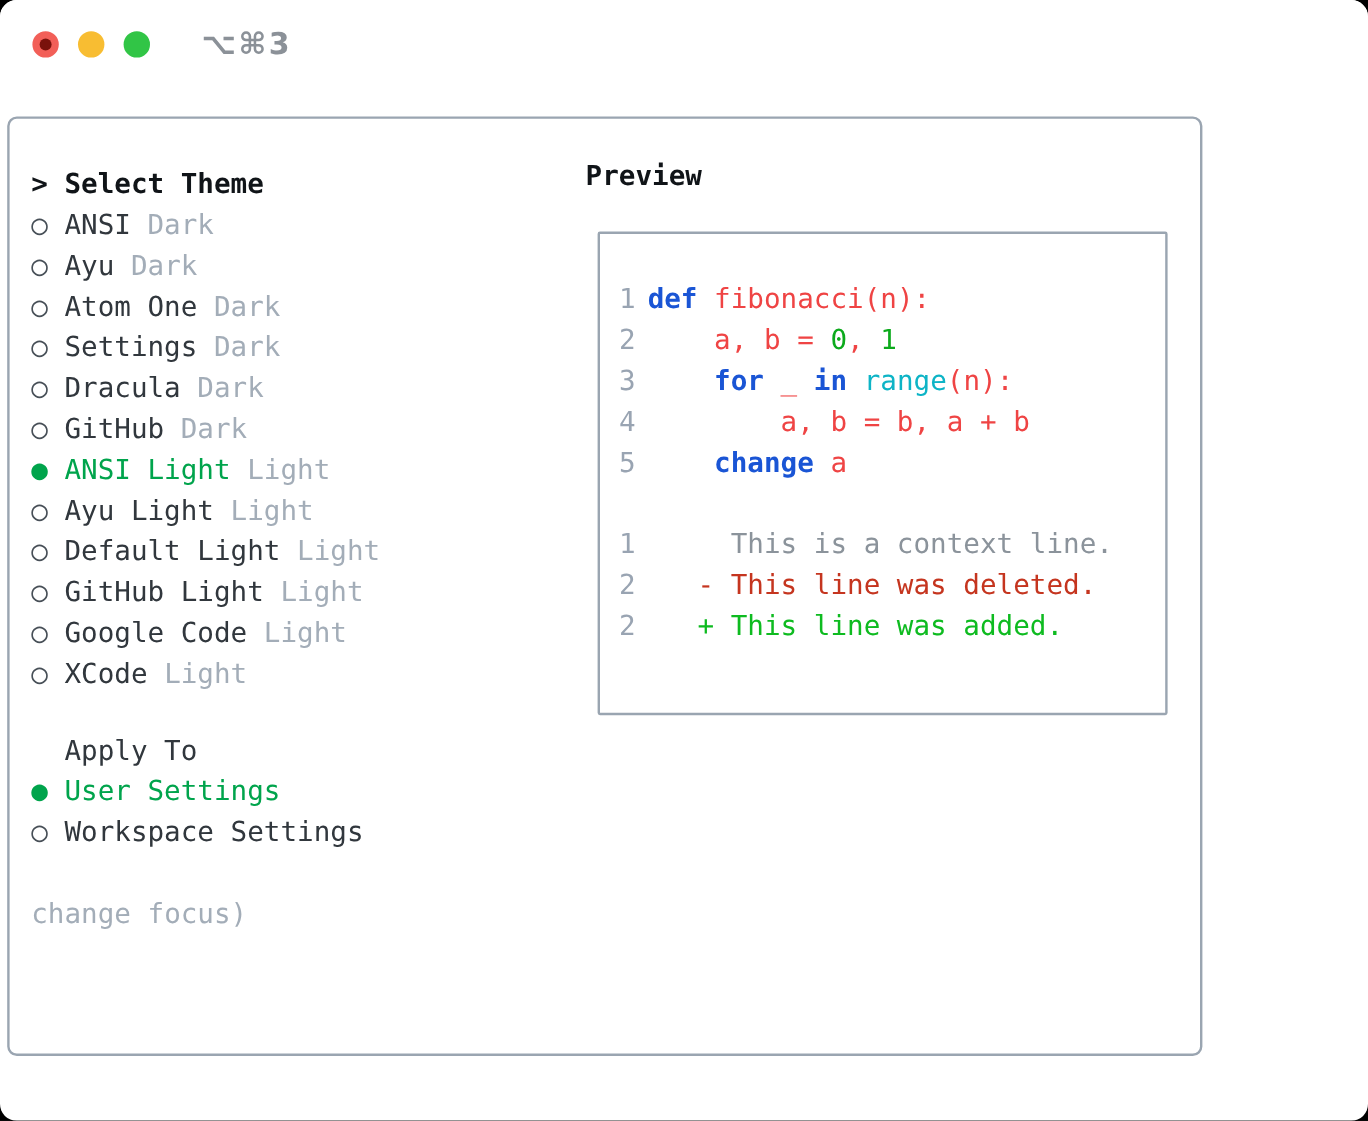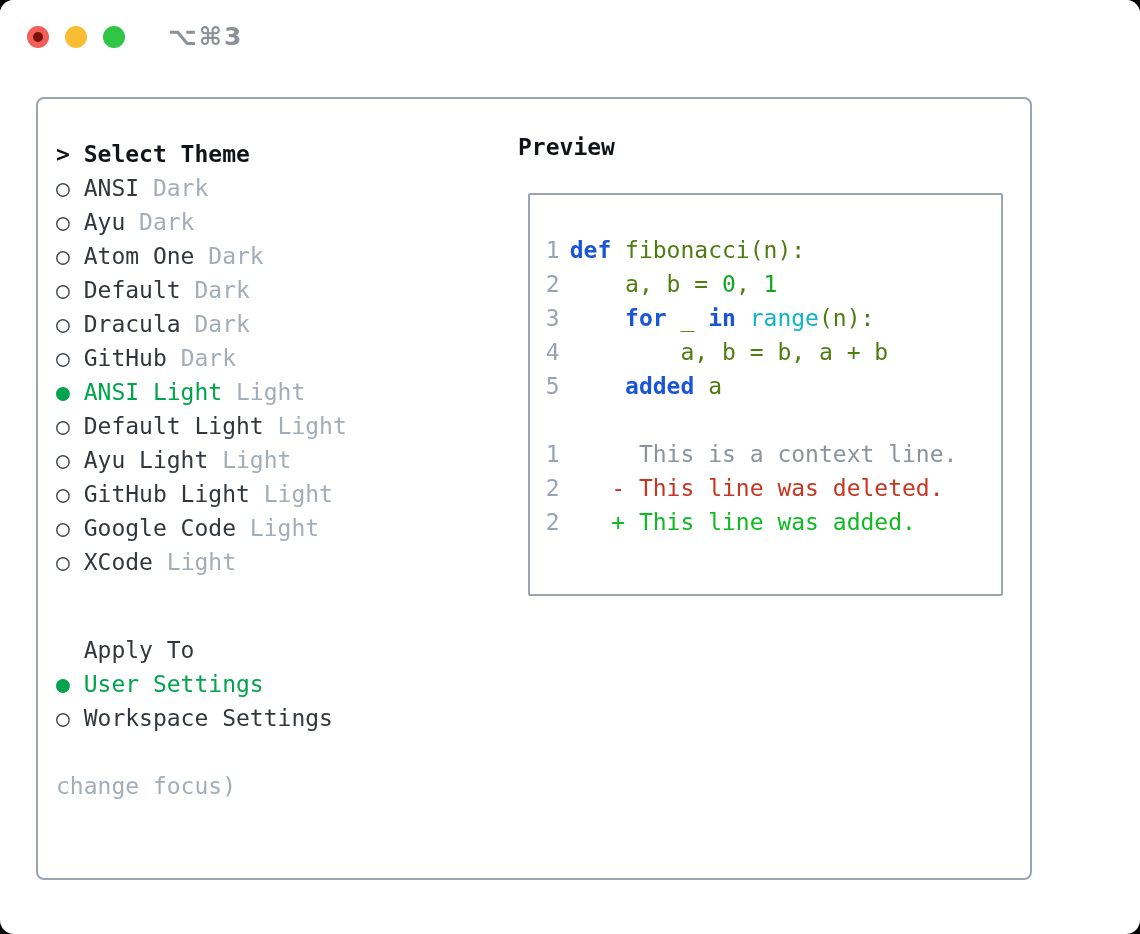--- a/index.html
+++ b/index.html
@@ -15,51 +15,51 @@
   .tl-close { left:27px; background:var(--light_red,#f25f58); }
   .tl-close .dot { position:absolute; top:6px; left:6px; width:10px; height:10px;
     border-radius:50%; background:var(--light_red_dot,#7a120c); }
   .tl-min  { left:65px; background:var(--light_yellow,#f8bd32); }
   .tl-max  { left:103px; background:var(--light_green,#31c546); }
   .win-title { position:absolute; left:168px; top:22px; height:30px;
     font-family:"DejaVu Sans", sans-serif; font-size:25px; line-height:30px;
     font-weight:bold; color:var(--title_gray,#8b9198); letter-spacing:2px; }
   
   .main {
-    position:absolute; left:36px; top:97px; width:996px; height:783px;
+    position:absolute; left:6px; top:97px; width:996px; height:783px;
     box-sizing:border-box; border:2px solid var(--border,#9aa5b1); border-radius:8px;
     display:flex; background:#fff;justify-content:space-between;
   }
   .col-left  { width:480px; box-sizing:border-box; padding:38px 0 0 18px; }
   .col-right { flex:1; padding-top:31px; }
   .row { white-space:pre; }
   .prefix { display:inline-block; width:2ch; }
   .caret { font-weight:bold; color:var(--heading,#101418); }
   .hdr { font-weight:bold; color:var(--heading,#101418); }
   .radio { color:#474f57; }
   .row.selected .radio, .row.selected .name { color:var(--select_green,#00a44c); }
   .name { color:var(--text,#31373d); }
   .tag { color:var(--muted,#a3adb8); margin-left:1ch; }
-  .apply-section { margin-top:54px; }
+  .apply-section { margin-top:30px; }
   .help { margin-top:34px; color:var(--muted,#a3adb8); }
   
   .preview-title { font-weight:bold; color:var(--heading,#101418); }
   .preview-box {
     margin-left:10px; margin-top:29px; width:475px; height:403px;
     box-sizing:border-box; border:2px solid var(--border,#9aa5b1); border-radius:2px;
     padding:38px 0 0 2px; overflow:hidden;
   }
   .cline { display:flex; white-space:pre; }
   .ln { width:2ch; text-align:right; margin-right:10px; flex:none;
         color:var(--linenum,#99a4b2); }
   .diff-block { margin-top:34px; }
   .tok-kw  { color:var(--kw_blue,#1a55d5);font-weight:bold; }
   .tok-fn  { color:var(--fn_cyan,#0db4c6); }
   .tok-num { color:var(--num_green,#0caa1c); }
-  .tok-pl  { color:#4d7c0f; }
+  .tok-pl  { color:#ef4444; }
   .tok-ctx { color:var(--context,#8b939b);margin-top:33px; }
   .tok-del { color:var(--del_red,#c5351f); }
   .tok-add { color:var(--add_green,#0ebb20); }
 </style>
 </head>
 <body>
 
 <div class="window">
 
   <div class="titlebar">
@@ -73,26 +73,26 @@
 
   <div class="main">
 
     <div class="col-left">
       <div class="row"><span class="prefix caret">&gt;</span><span class="hdr">Select Theme</span></div>
 
       <div id="theme-list">
           <div class="row"><span class="prefix radio">○</span><span class="name">ANSI</span><span class="tag">Dark</span></div>
           <div class="row"><span class="prefix radio">○</span><span class="name">Ayu</span><span class="tag">Dark</span></div>
           <div class="row"><span class="prefix radio">○</span><span class="name">Atom One</span><span class="tag">Dark</span></div>
-          <div class="row"><span class="prefix radio">○</span><span class="name">Default</span><span class="tag">Dark</span></div>
+          <div class="row"><span class="prefix radio">○</span><span class="name">Settings</span><span class="tag">Dark</span></div>
           <div class="row"><span class="prefix radio">○</span><span class="name">Dracula</span><span class="tag">Dark</span></div>
           <div class="row"><span class="prefix radio">○</span><span class="name">GitHub</span><span class="tag">Dark</span></div>
           <div class="row selected"><span class="prefix radio">●</span><span class="name">ANSI Light</span><span class="tag">Light</span></div>
+          <div class="row"><span class="prefix radio">○</span><span class="name">Ayu Light</span><span class="tag">Light</span></div>
           <div class="row"><span class="prefix radio">○</span><span class="name">Default Light</span><span class="tag">Light</span></div>
-          <div class="row"><span class="prefix radio">○</span><span class="name">Ayu Light</span><span class="tag">Light</span></div>
           <div class="row"><span class="prefix radio">○</span><span class="name">GitHub Light</span><span class="tag">Light</span></div>
           <div class="row"><span class="prefix radio">○</span><span class="name">Google Code</span><span class="tag">Light</span></div>
           <div class="row"><span class="prefix radio">○</span><span class="name">XCode</span><span class="tag">Light</span></div>
         </div>
 
       <div class="apply-section">
         <div class="row"><span class="prefix"></span><span>Apply To</span></div>
         <div id="apply-list">
             <div class="row selected"><span class="prefix radio">●</span><span class="name">User Settings</span></div>
             <div class="row"><span class="prefix radio">○</span><span class="name">Workspace Settings</span></div>
@@ -105,21 +105,21 @@
     </div>
 
     <div class="col-right">
       <div class="row preview-title">Preview</div>
       <div class="preview-box">
         <div id="code-block">
             <div class="cline"><span class="ln">1</span><span class="codetext"><span class="tok-kw">def</span><span class="tok-pl"> fibonacci(n):</span></span></div>
             <div class="cline"><span class="ln">2</span><span class="codetext"><span class="tok-pl">    a, b = </span><span class="tok-num">0</span><span class="tok-pl">, </span><span class="tok-num">1</span></span></div>
             <div class="cline"><span class="ln">3</span><span class="codetext"><span class="tok-pl">    </span><span class="tok-kw">for</span><span class="tok-pl"> _ </span><span class="tok-kw">in</span><span class="tok-pl"> </span><span class="tok-fn">range</span><span class="tok-pl">(n):</span></span></div>
             <div class="cline"><span class="ln">4</span><span class="codetext"><span class="tok-pl">        a, b = b, a + b</span></span></div>
-            <div class="cline"><span class="ln">5</span><span class="codetext"><span class="tok-pl">    </span><span class="tok-kw">added</span><span class="tok-pl"> a</span></span></div>
+            <div class="cline"><span class="ln">5</span><span class="codetext"><span class="tok-pl">    </span><span class="tok-kw">change</span><span class="tok-pl"> a</span></span></div>
           </div>
         <div id="diff-block" class="diff-block">
             <div class="cline"><span class="ln">1</span><span class="codetext"><span class="tok-ctx">     This is a context line.</span></span></div>
             <div class="cline"><span class="ln">2</span><span class="codetext"><span class="tok-del">   - This line was deleted.</span></span></div>
             <div class="cline"><span class="ln">2</span><span class="codetext"><span class="tok-add">   + This line was added.</span></span></div>
           </div>
       </div>
     </div>
 
   </div>

